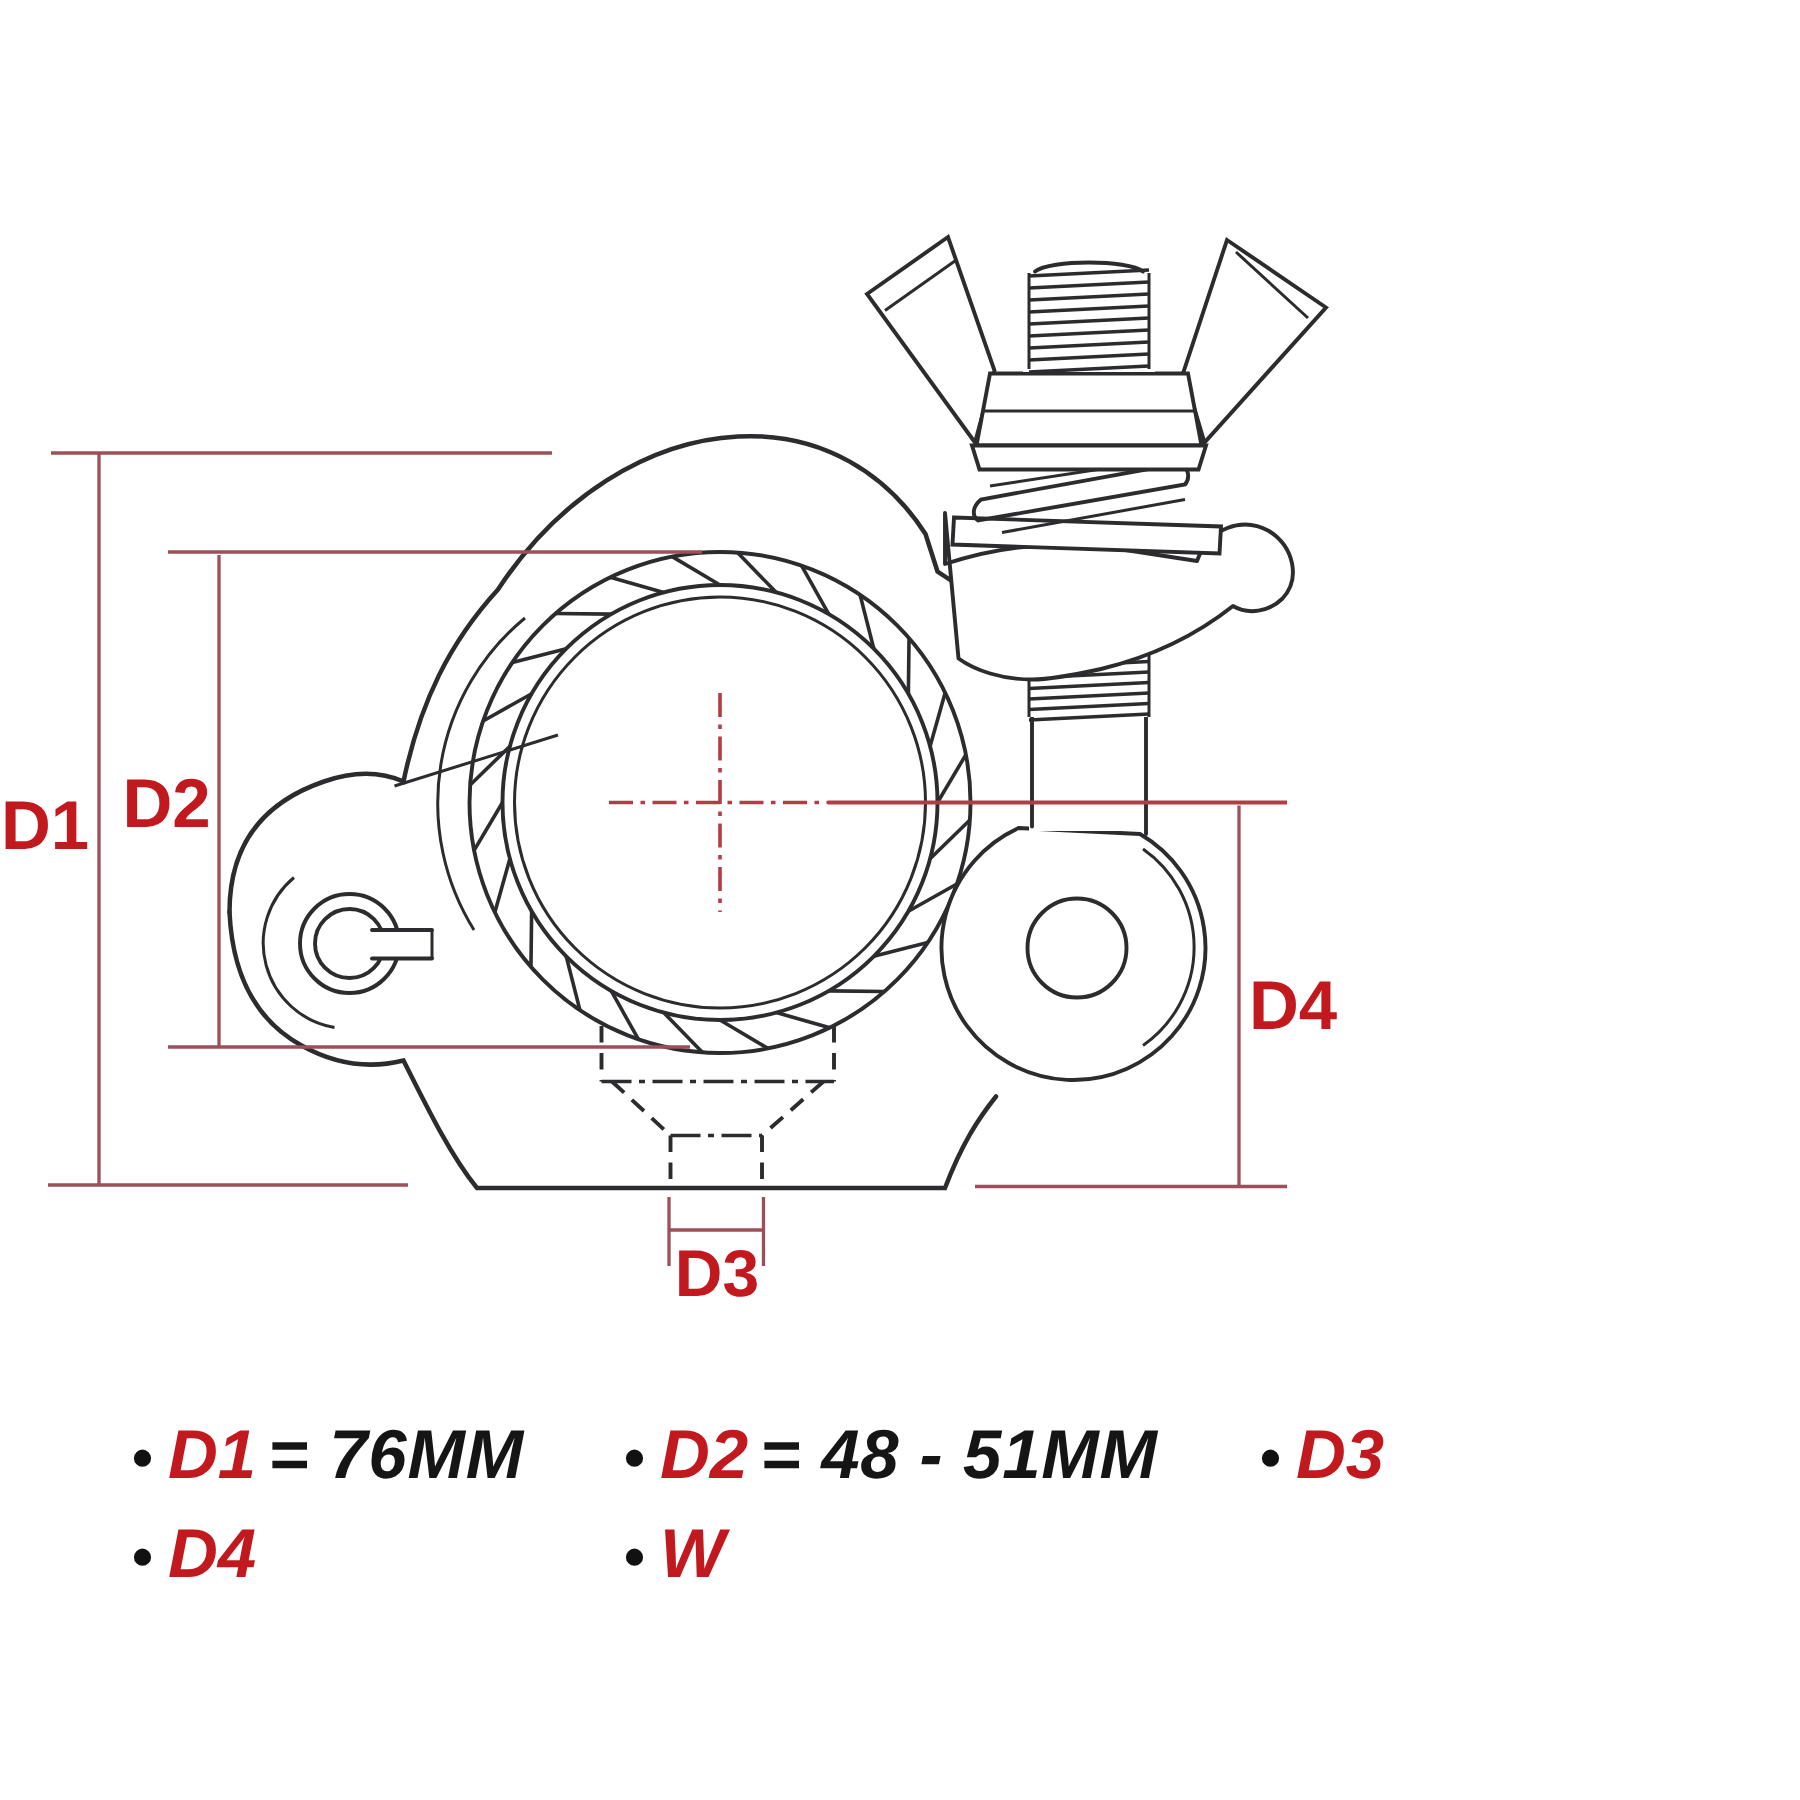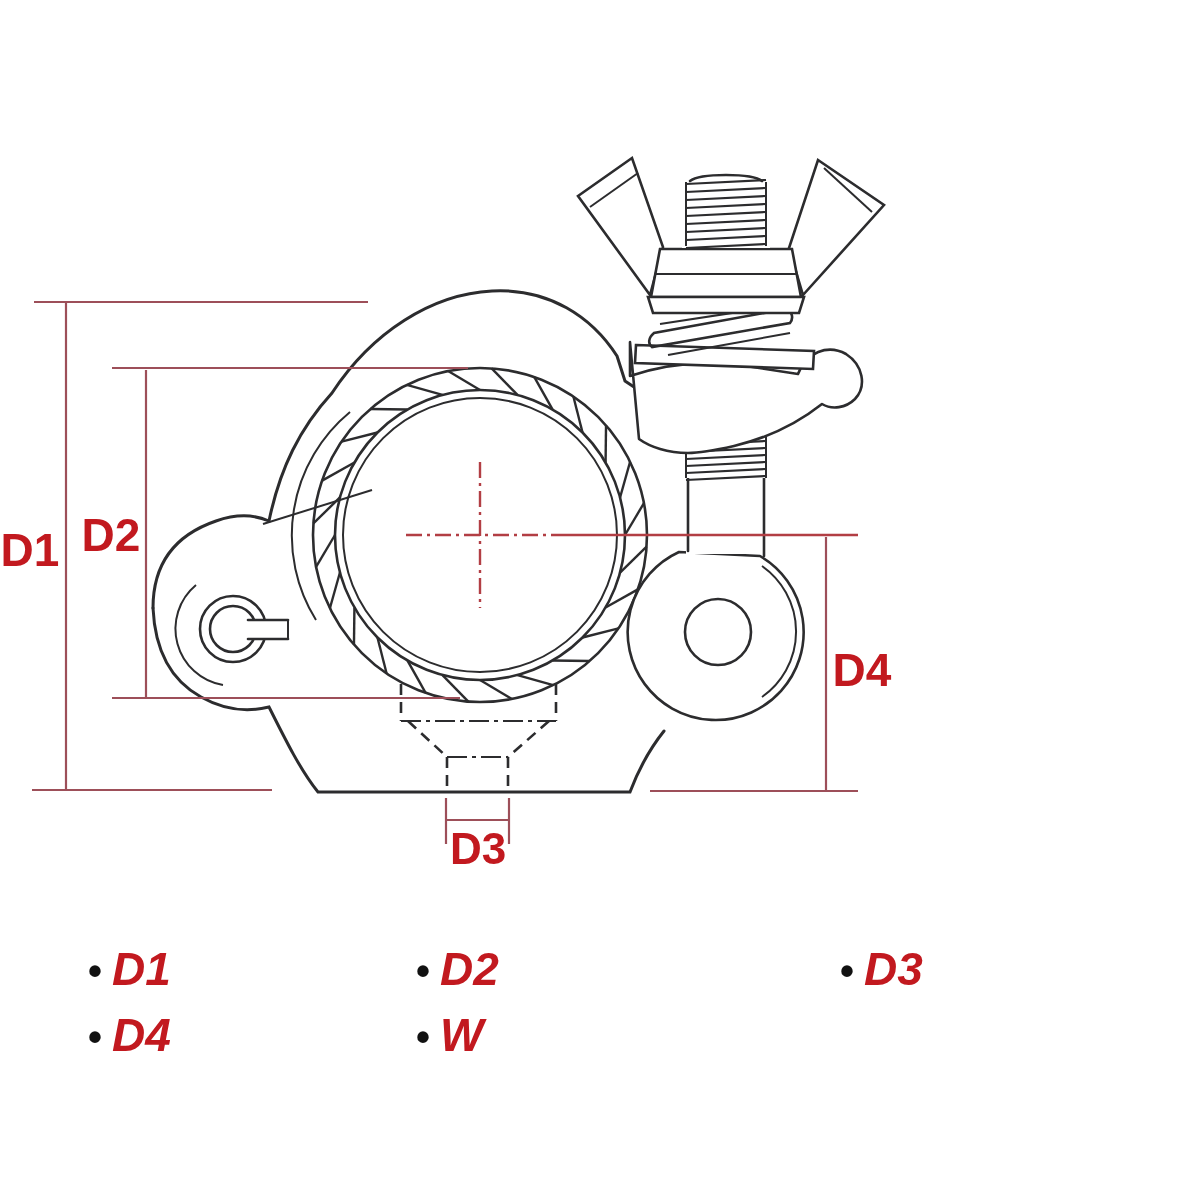--- a/index.html
+++ b/index.html
@@ -238,24 +238,26 @@
   <text class="dlabel" x="111" y="551">D2</text>
   <text class="dlabel" x="862" y="686">D4</text>
   <text class="dlabel small" x="478" y="864">D3</text>
   <text class="dlabel small" x="1098" y="866">W</text>
 </svg>
 
 <div>
   <div class="legend-item" style="left:88px;top:942px">
     <span class="bullet">•</span>
     <span class="red">D1</span>
+    <span class="val">= 76MM</span>
   </div>
   <div class="legend-item" style="left:416px;top:942px">
     <span class="bullet">•</span>
     <span class="red">D2</span>
+    <span class="val">= 48 - 51MM</span>
   </div>
   <div class="legend-item" style="left:840px;top:942px">
     <span class="bullet">•</span>
     <span class="red">D3</span>
   </div>
   <div class="legend-item" style="left:88px;top:1008px">
     <span class="bullet">•</span>
     <span class="red">D4</span>
   </div>
   <div class="legend-item" style="left:416px;top:1008px">

